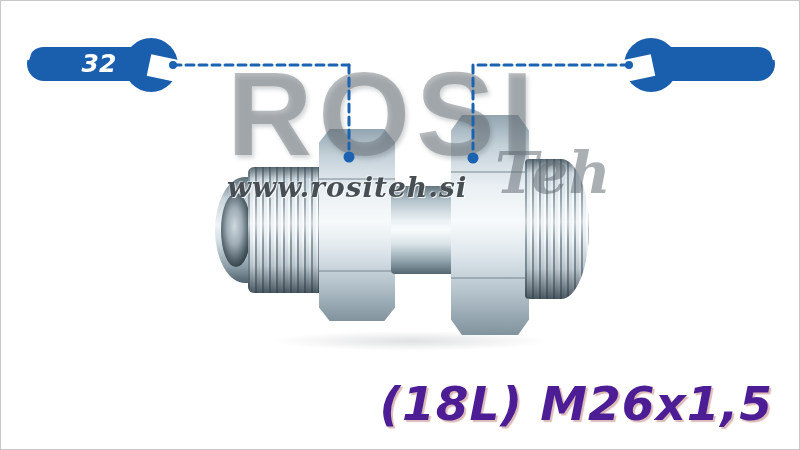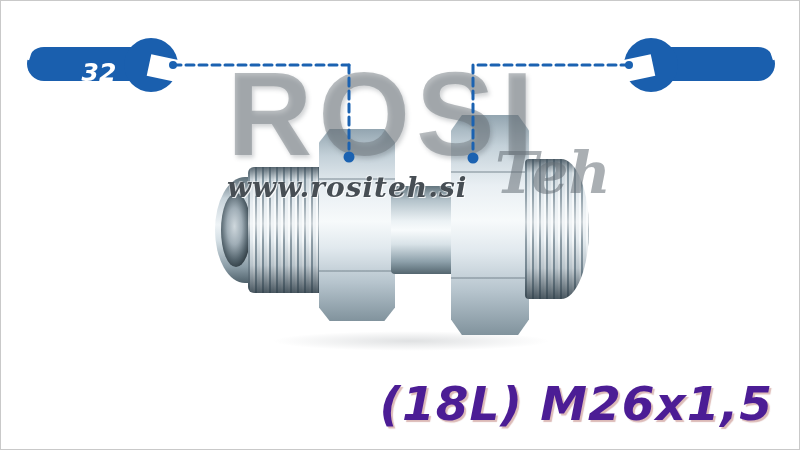--- a/index.html
+++ b/index.html
@@ -48,21 +48,21 @@
   .wm-site{position:absolute;left:226px;top:170px;
     font-family:"DejaVu Serif",serif;font-style:italic;font-weight:bold;font-size:28px;
     letter-spacing:1px;color:#474e54;
     text-shadow:1px 1px 0 rgba(255,255,255,.85),-1px -1px 0 rgba(255,255,255,.45);}
   
   .wrench{position:absolute;z-index:4;}
   .wrench-left{left:22px;top:20px;}
   .wrench-right{left:618px;top:20px;}
   .wrench-right svg{transform:scaleX(-1);}
   .wrench-num{position:absolute;z-index:5;width:56px;text-align:center;
-    font-style:italic;font-weight:bold;font-size:25px;color:#ffffff;margin-top:9px;}
+    font-style:italic;font-weight:bold;font-size:25px;color:#ffffff;}
   .num-left{left:70px;top:48px;}
   .num-right{left:684px;top:48px;}
   .annot{position:absolute;left:0;top:0;z-index:4;pointer-events:none;}
   .dash{stroke:#1b62b1;stroke-width:3;stroke-dasharray:8 5;fill:none;stroke-linecap:round;}
   .dot{fill:#1b62b1;}
   
   .label{position:absolute;right:26px;bottom:18px;z-index:6;
     font-size:47px;font-weight:800;font-style:italic;color:#4c1d95;
     text-shadow:2px 2px 1px rgba(140,25,18,.3);letter-spacing:1px;}
 </style>

